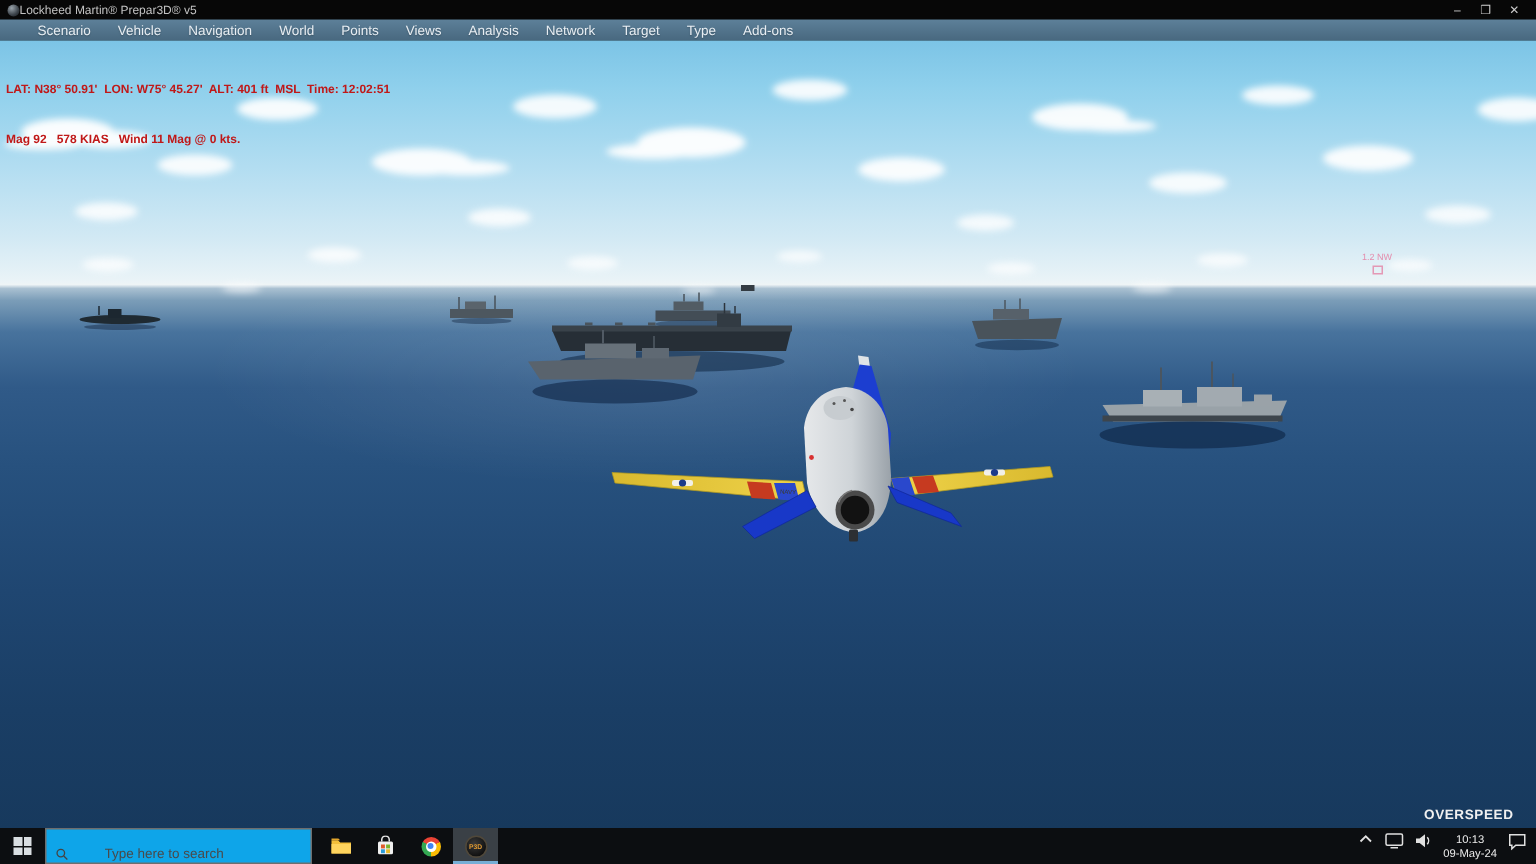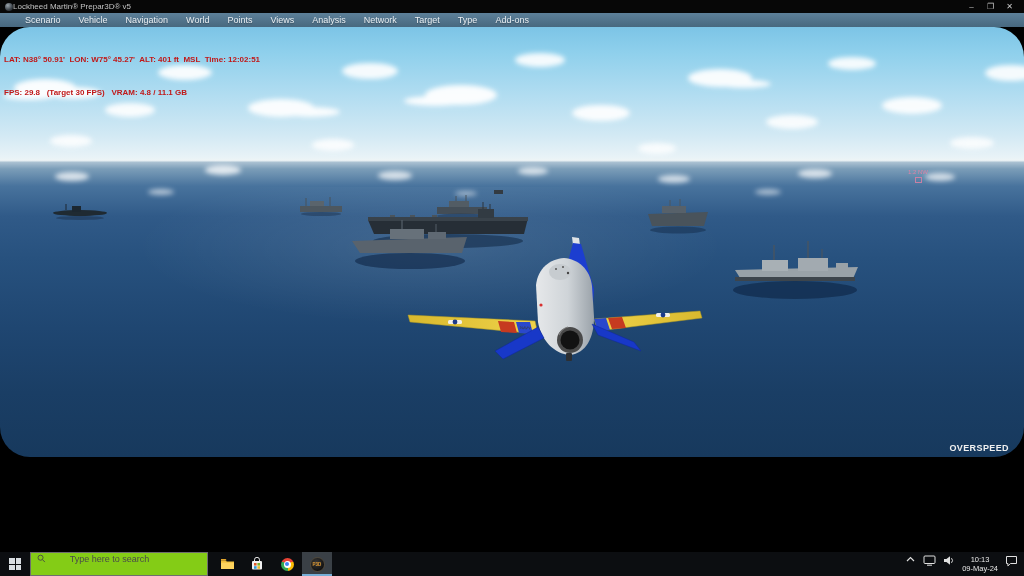--- a/index.html
+++ b/index.html
@@ -17,25 +17,25 @@
     line-height:13px;cursor:default;}
 
   
   .menubar{position:absolute;top:13px;left:0;width:100%;height:14px;
     background:linear-gradient(#5d8099,#48687f);display:flex;align-items:center;
     padding-left:16px;box-sizing:border-box;}
   .menu-item{color:#e8eef3;font-size:9px;line-height:14px;padding:0 9px;
     text-shadow:0 1px 1px rgba(0,0,0,.25);cursor:default;}
 
   
-  .viewport{position:absolute;top:27px;left:0;width:1024px;height:430px;overflow:hidden;
+  .viewport{position:absolute;top:27px;left:0;width:1024px;height:525px;overflow:hidden;
     background:linear-gradient(
       #7cc4e6 0%, #8fd0ec 6%, #b2ddf1 16%, #d2e9f4 25%, #e9f3f7 30.4%,
       #eef4f6 31%, #a9c0d1 31.5%, #7b9db8 33%, #48739d 37%, #305a88 44%,
-      #27517e 54%, #1f4671 70%, #1a3e65 85%, #17395d 100%);border-radius:30px;}
+      #27517e 54%, #1f4671 70%, #1a3e65 85%, #17395d 100%);}
   .glint{position:absolute;left:0;top:160px;width:1024px;height:200px;
     background:radial-gradient(ellipse 420px 110px at 42% 30%,rgba(255,255,255,.10),transparent 70%);}
   .cloud{position:absolute;background:#fff;border-radius:50%;filter:blur(2.5px);}
   .scene-svg{position:absolute;top:0;left:0;}
 
   
   .hud{position:absolute;left:4px;top:5px;color:#c01818;font-size:8px;font-weight:bold;
     line-height:11px;white-space:pre;}
   .overspeed{position:absolute;right:15px;bottom:4px;color:#f0f0f0;font-size:9px;
     font-weight:bold;letter-spacing:.4px;text-align:right;}
@@ -43,22 +43,22 @@
     font-size:6px;line-height:7px;text-align:center;}
   .ai-label .box{display:block;margin:1px auto 0;width:5px;height:4px;
     border:1px solid rgba(228,130,165,.8);}
 
   
   .taskbar{position:absolute;bottom:0;left:0;width:100%;height:24px;background:#0c0e11;
     display:flex;align-items:center;}
   .start{width:30px;height:24px;display:flex;align-items:center;justify-content:center;}
   .winlogo{width:12px;height:12px;display:grid;grid-template-columns:1fr 1fr;gap:1px;}
   .winlogo span{background:#d9dee2;}
-  .searchbox{width:178px;height:24px;background:#84cc16;border:1px solid #6e6e6e;
-    display:flex;align-items:flex-start;gap:22px;padding:0 6px;box-sizing:border-box;}
+  .searchbox{width:178px;height:24px;background:#0ea5e9;border:1px solid #6e6e6e;
+    display:flex;align-items:flex-end;gap:22px;padding:0 6px;box-sizing:border-box;}
   .searchbox input{border:none;background:transparent;outline:none;font-size:9px;
     width:100%;color:#222;font-family:"Liberation Sans",sans-serif;}
   .searchbox input::placeholder{color:#4a4a4a;opacity:1;}
   .task-apps{display:flex;margin-left:4px;}
   .app{width:30px;height:24px;display:flex;align-items:center;justify-content:center;}
   .app.active{background:#3a4046;box-shadow:inset 0 -2px 0 #76aed6;}
   .chrome{width:13px;height:13px;border-radius:50%;position:relative;
     background:conic-gradient(from -60deg,#ea4335 0 120deg,#fbbc05 0 240deg,#34a853 0 360deg);}
   .chrome i{position:absolute;left:3px;top:3px;width:7px;height:7px;border-radius:50%;background:#fff;}
   .chrome i b{position:absolute;left:1.2px;top:1.2px;width:4.6px;height:4.6px;border-radius:50%;background:#4285f4;}
@@ -245,21 +245,21 @@
         <path d="M559,308 a13,13 0 0 1 9,-8" stroke="#7a7a7a" stroke-width="1.2" fill="none"></path>
         <rect x="566" y="326" width="6" height="8" rx="1" fill="#2c2f33"></rect>
 
         <polygon points="538,300 544,311 503,332 495,324" fill="#1838c8" stroke="#10289a" stroke-width=".5"></polygon>
         <polygon points="592,297 598,308 641,324 634,315" fill="#1838c8" stroke="#10289a" stroke-width=".5"></polygon>
       </g>
     </svg>
 
     <div class="hud">
       <div>LAT: N38° 50.91'  LON: W75° 45.27'  ALT: 401 ft  MSL  Time: 12:02:51</div>
-      <div>FPS: 29.8   (Target 30 FPS)   VRAM: 4.8 / 11.1 GB</div>
+      <div>Mag 92   578 KIAS   Wind 11 Mag @ 0 kts.</div>
     </div>
 
     <div class="ai-label">
       <span>1.2 NW</span>
       <span class="box"></span>
     </div>
 
     <div class="overspeed">OVERSPEED</div>
   </div>
 

